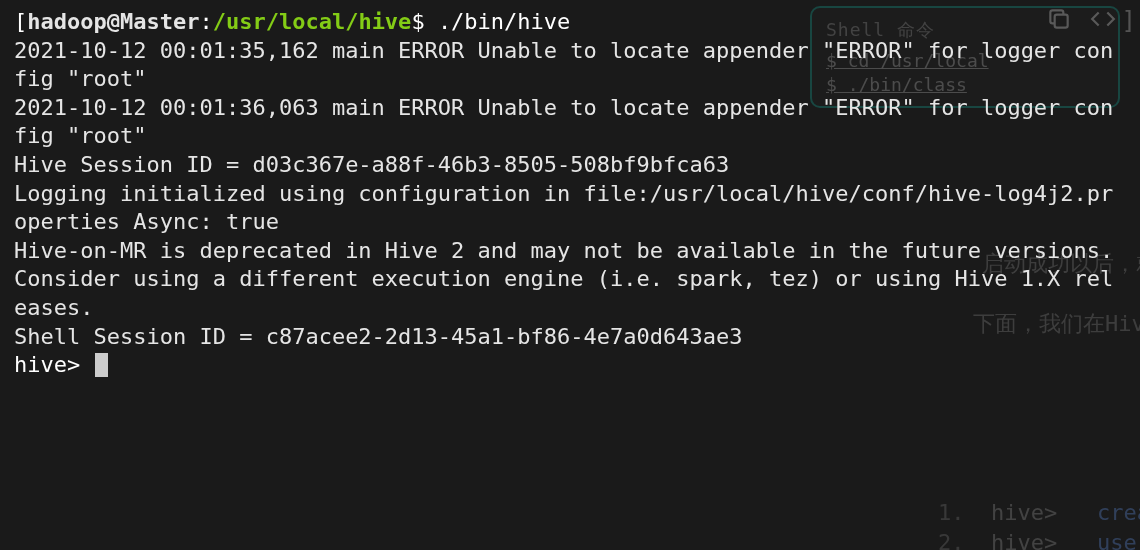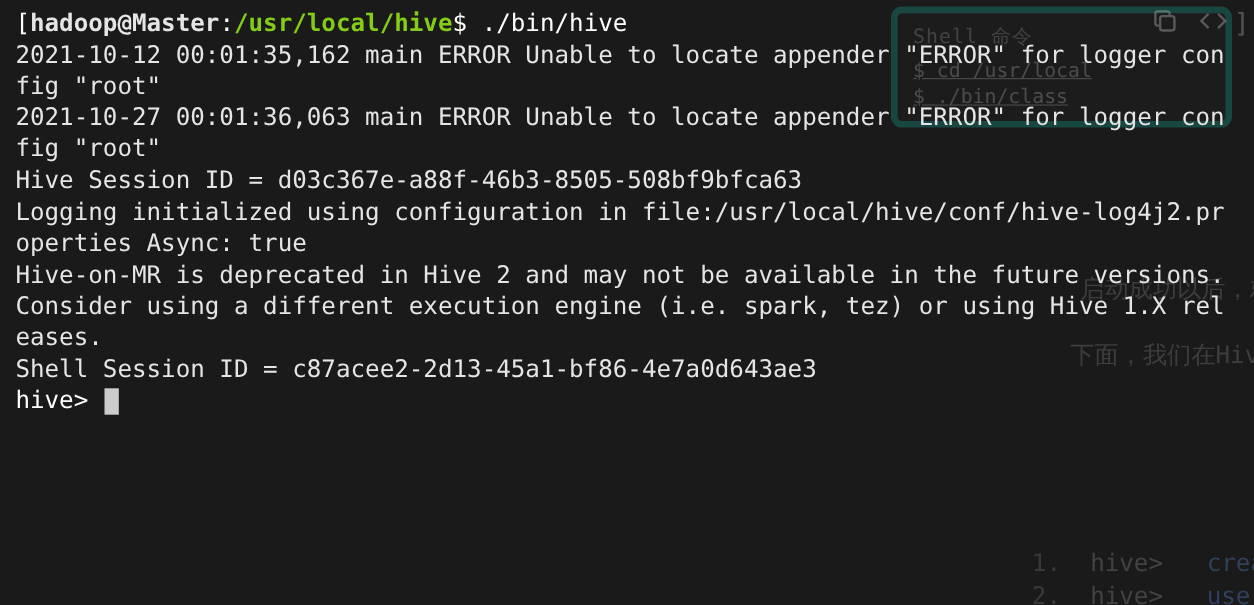--- a/index.html
+++ b/index.html
@@ -43,21 +43,21 @@
       height: 550px;
       opacity: 0.28;
       z-index: 1;
       color: #888;
     }
     .bg-shell-box {
       position: absolute;
       top: 6px;
       right: 20px;
       width: 310px;
-      border: 6px solid #14b8a6;
+      border: 2px solid #14b8a6;
       border-radius: 10px;
       padding: 10px 14px;
       background: rgba(50,50,50,0.3);
     }
     .bg-shell-header {
       color: #aaa;
       font-size: 18px;
       margin-bottom: 8px;
       letter-spacing: 1px;
     }
@@ -128,20 +128,20 @@
     <span class="bg-hive-num">1.  </span><span>hive&gt;   </span><span class="bg-hive-kw">crea</span>
   </div>
   <div class="bg-hive-line" style="top:500px; right:-10px;">
     <span class="bg-hive-num">2.  </span><span>hive&gt;   </span><span class="bg-hive-kw">use </span>
   </div>
 </div>
 
 <div class="terminal">
   <div class="prompt-line"><span class="prompt-bracket">[</span><span class="prompt-user">hadoop@Master</span><span class="prompt-bracket">:</span><span class="prompt-path">/usr/local/hive</span><span class="prompt-dollar">$ </span><span class="command">./bin/hive</span></div>
   <div class="output">2021-10-12 00:01:35,162 main ERROR Unable to locate appender "ERROR" for logger config "root"</div>
-  <div class="output">2021-10-27 00:01:36,063 main ERROR Unable to locate appender "ERROR" for logger config "root"</div>
+  <div class="output">2021-10-12 00:01:36,063 main ERROR Unable to locate appender "ERROR" for logger config "root"</div>
   <div class="output">Hive Session ID = d03c367e-a88f-46b3-8505-508bf9bfca63</div>
   <div class="output"></div>
   <div class="output">Logging initialized using configuration in file:/usr/local/hive/conf/hive-log4j2.properties Async: true</div>
   <div class="output">Hive-on-MR is deprecated in Hive 2 and may not be available in the future versions. Consider using a different execution engine (i.e. spark, tez) or using Hive 1.X releases.</div>
   <div class="output">Shell Session ID = c87acee2-2d13-45a1-bf86-4e7a0d643ae3</div>
   <div class="prompt-line"><span class="hive-prompt">hive&gt; </span><span class="cursor"></span></div>
 </div>
 
 </body></html>

